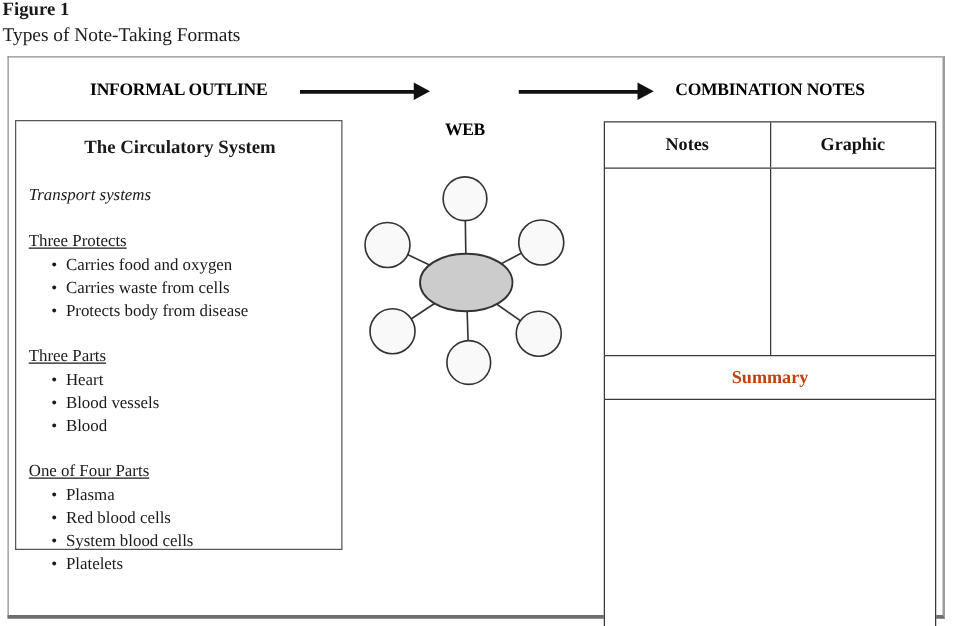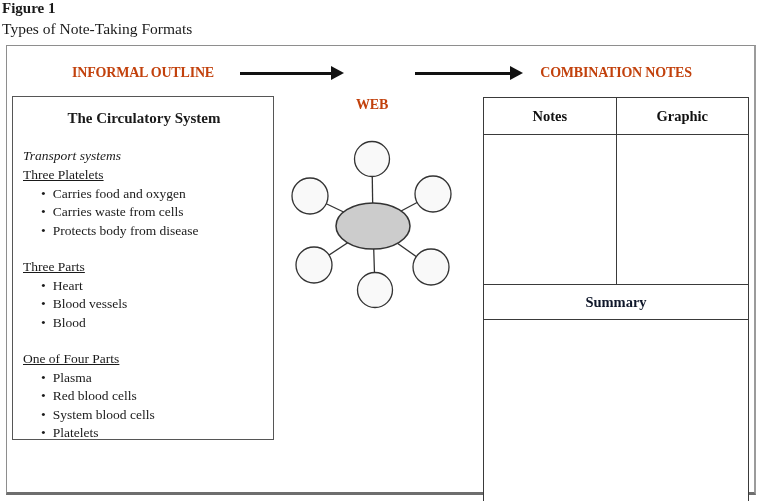--- a/index.html
+++ b/index.html
@@ -20,21 +20,21 @@
     background: #fff;
     border: 1px solid #8e8e8e;
     border-right: 2px solid #9b9b9b;
     border-bottom: 3px solid #6e6e6e;
   }
 
   
   .fmt-label {
     position: absolute; top: 19px; height: 16px;
     font-size: 14px; font-weight: bold; letter-spacing: -0.2px;
-    text-align: center; white-space: nowrap; color: #c2410c;
+    text-align: center; white-space: nowrap; color: #000000;
   }
   .lbl-outline { left: 5px;   width: 262px; }
   .lbl-web     { left: 335px; width: 60px; margin-top: 32px;  }
   .lbl-combo   { left: 476px; width: 266px; }
 
   
   .arrow { position: absolute; top: 20px; height: 14px; }
   .arrow-1 { left: 233px; width: 104px; }
   .arrow-2 { left: 408px; width: 108px; }
   .arrow .shaft { position: absolute; left: 0; right: 10px; top: 5.5px; height: 3px; background: #111; }
@@ -45,21 +45,21 @@
   }
 
   
   .outline-box {
     position: absolute; left: 5px; top: 50px; width: 262px; height: 344px;
     border: 1px solid #565656; background: #fff;
     padding: 12px 8px 0 10px;
     font-size: 13.5px; line-height: 18.5px;
   }
   .outline-title { text-align: center; font-weight: bold; font-size: 15px; margin-bottom: 19px; }
-  .outline-subtitle { font-style: italic; margin-bottom: 1px; }
+  .outline-subtitle { font-style: italic; margin-bottom: 19px; }
   .outline-heading { text-decoration: underline; }
   .outline-list { margin-bottom: 18px; }
   .outline-item { padding-left: 18px; }
   .outline-item .bullet { margin-right: 7px; }
 
   
   .web-svg { position: absolute; left: 278px; top: 89px; }
 
   
   .combo-table {
@@ -72,21 +72,21 @@
     flex: 1; display: flex; align-items: center; justify-content: center;
     font-weight: bold; font-size: 14.5px; color: #111;
   }
   .combo-header-cell + .combo-header-cell { border-left: 1px solid #3a3a3a; }
   .combo-body-row { display: flex; height: 149px; }
   .combo-body-cell { flex: 1; }
   .combo-body-cell + .combo-body-cell { border-left: 1px solid #3a3a3a; }
   .combo-summary-header {
     height: 36px; border-top: 1px solid #3a3a3a; border-bottom: 1px solid #3a3a3a;
     display: flex; align-items: center; justify-content: center;
-    font-weight: bold; font-size: 14.5px; color: #0f172a;
+    font-weight: bold; font-size: 14.5px; color: #c2410c;
   }
   .combo-summary-body { flex: 1; }
 </style>
 </head>
 <body>
 
 <div class="page">
 
   <div class="fig-label">Figure 1</div>
   <div class="fig-title">Types of Note-Taking Formats</div>
@@ -106,21 +106,21 @@
       <span class="shaft"></span>
       <span class="head"></span>
     </div>
 
     <div class="fmt-label lbl-combo">COMBINATION NOTES</div>
 
     <div class="outline-box">
       <div class="outline-title">The Circulatory System</div>
       <div class="outline-subtitle">Transport systems</div>
       <div id="outline-sections">
-          <div class="outline-heading">Three Platelets</div>
+          <div class="outline-heading">Three Protects</div>
           <div class="outline-list">
             <div class="outline-item"><span class="bullet">•</span><span>Carries food and oxygen</span></div>
             <div class="outline-item"><span class="bullet">•</span><span>Carries waste from cells</span></div>
             <div class="outline-item"><span class="bullet">•</span><span>Protects body from disease</span></div>
           </div>
           <div class="outline-heading">Three Parts</div>
           <div class="outline-list">
             <div class="outline-item"><span class="bullet">•</span><span>Heart</span></div>
             <div class="outline-item"><span class="bullet">•</span><span>Blood vessels</span></div>
             <div class="outline-item"><span class="bullet">•</span><span>Blood</span></div>

